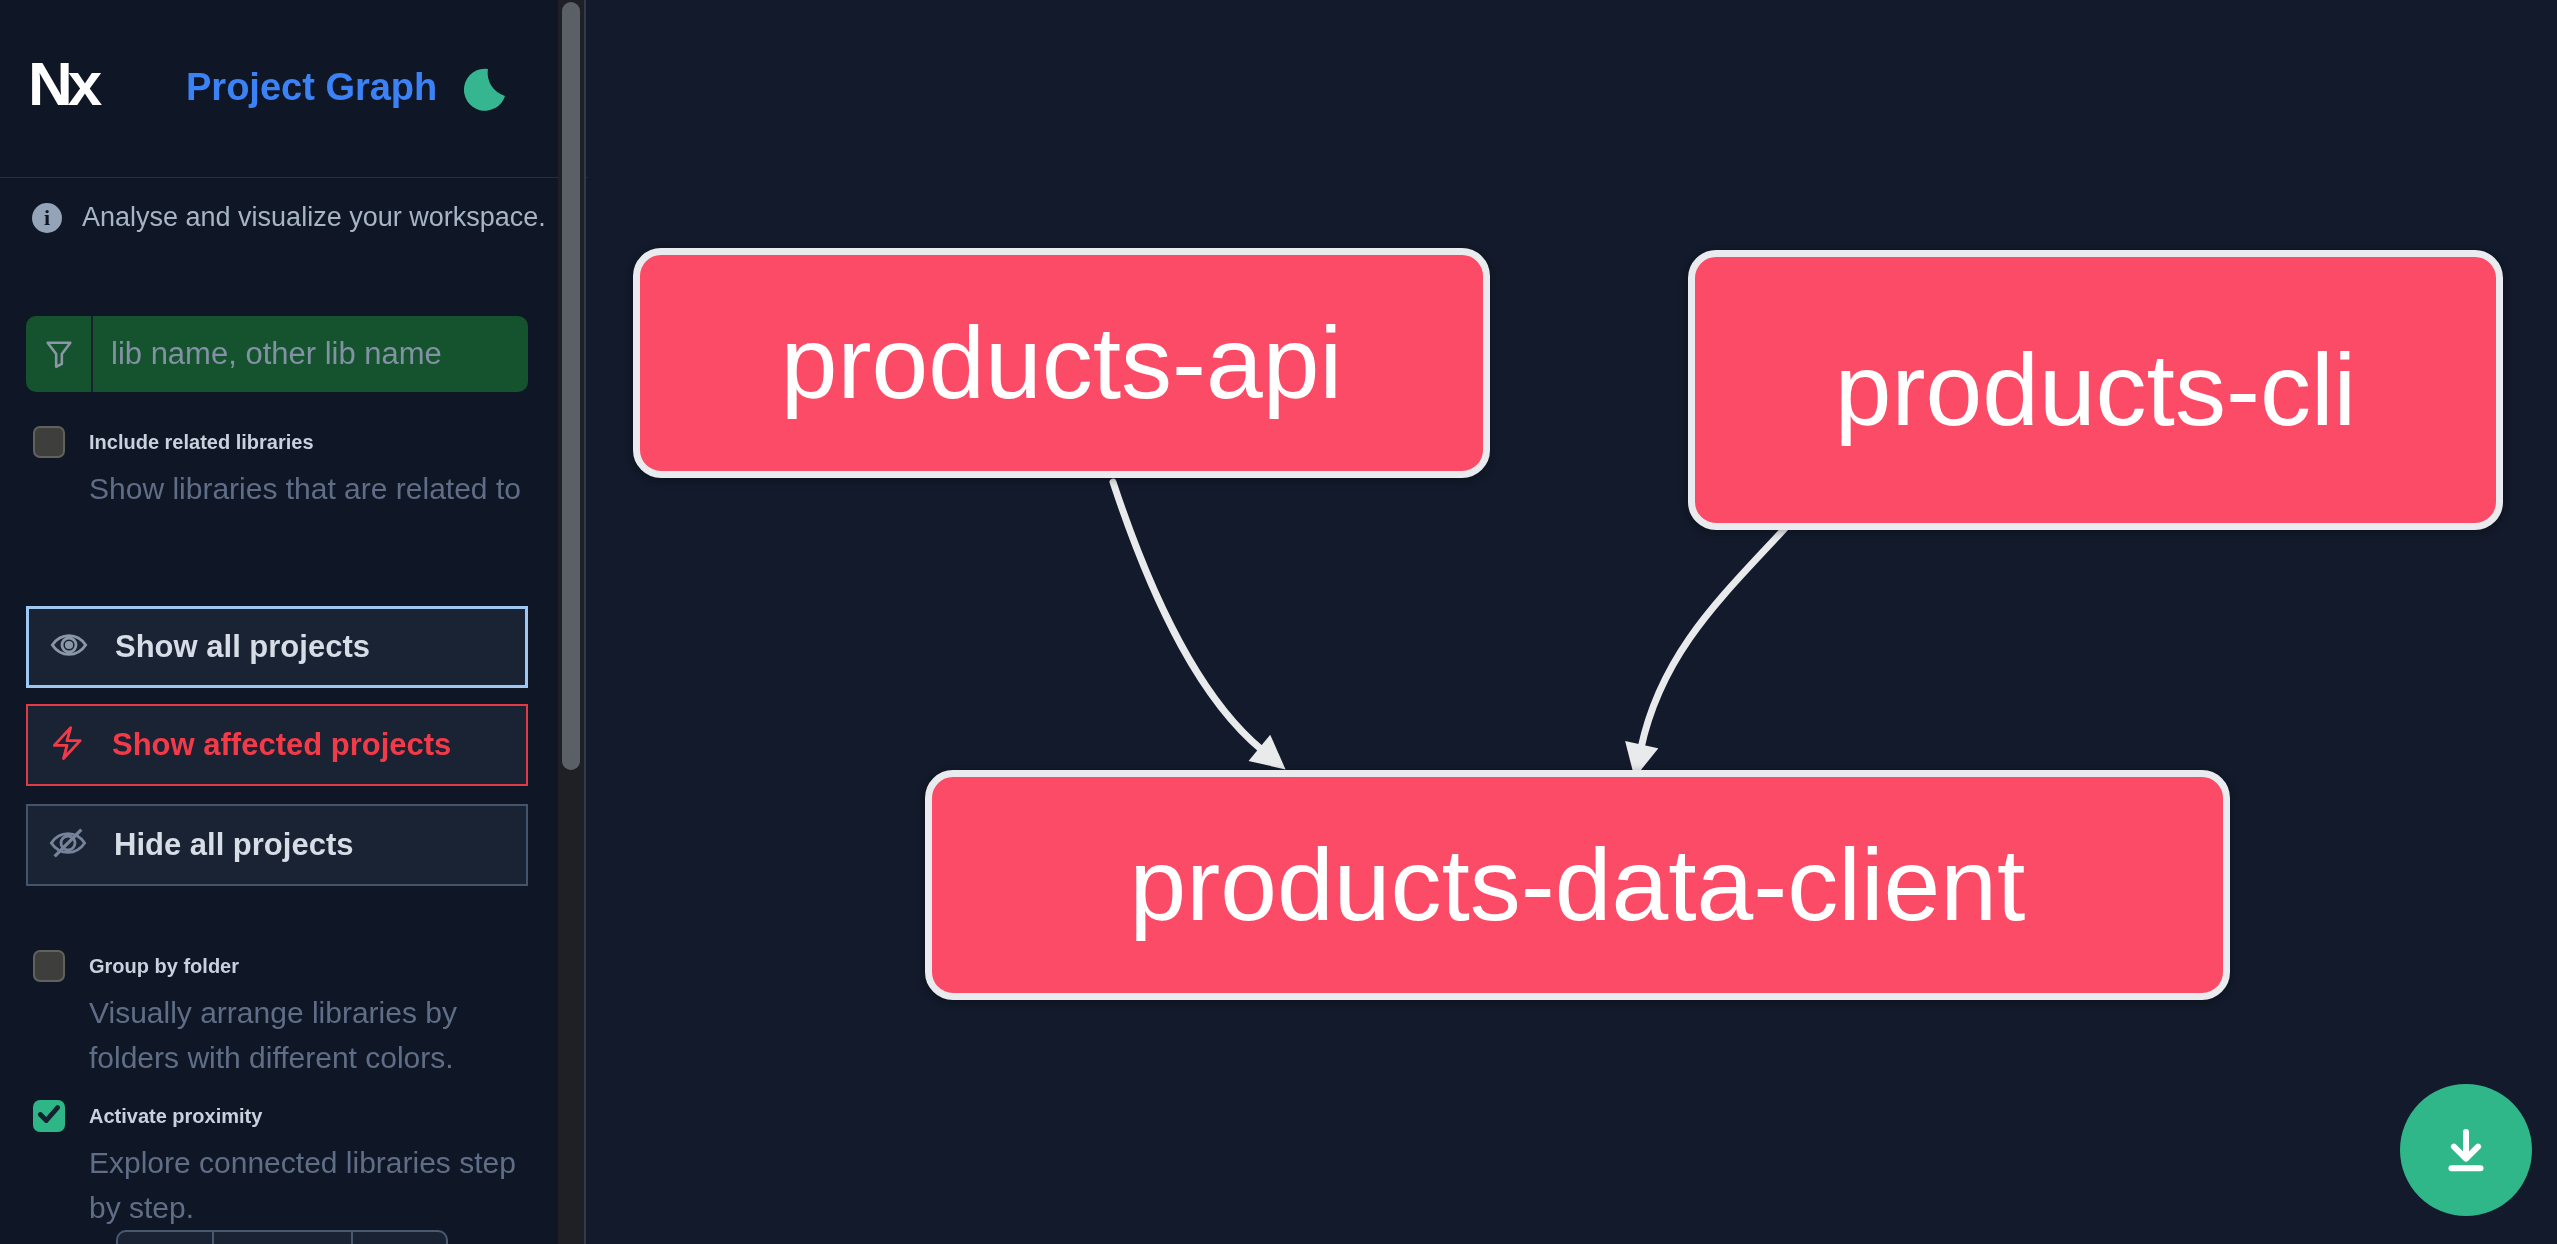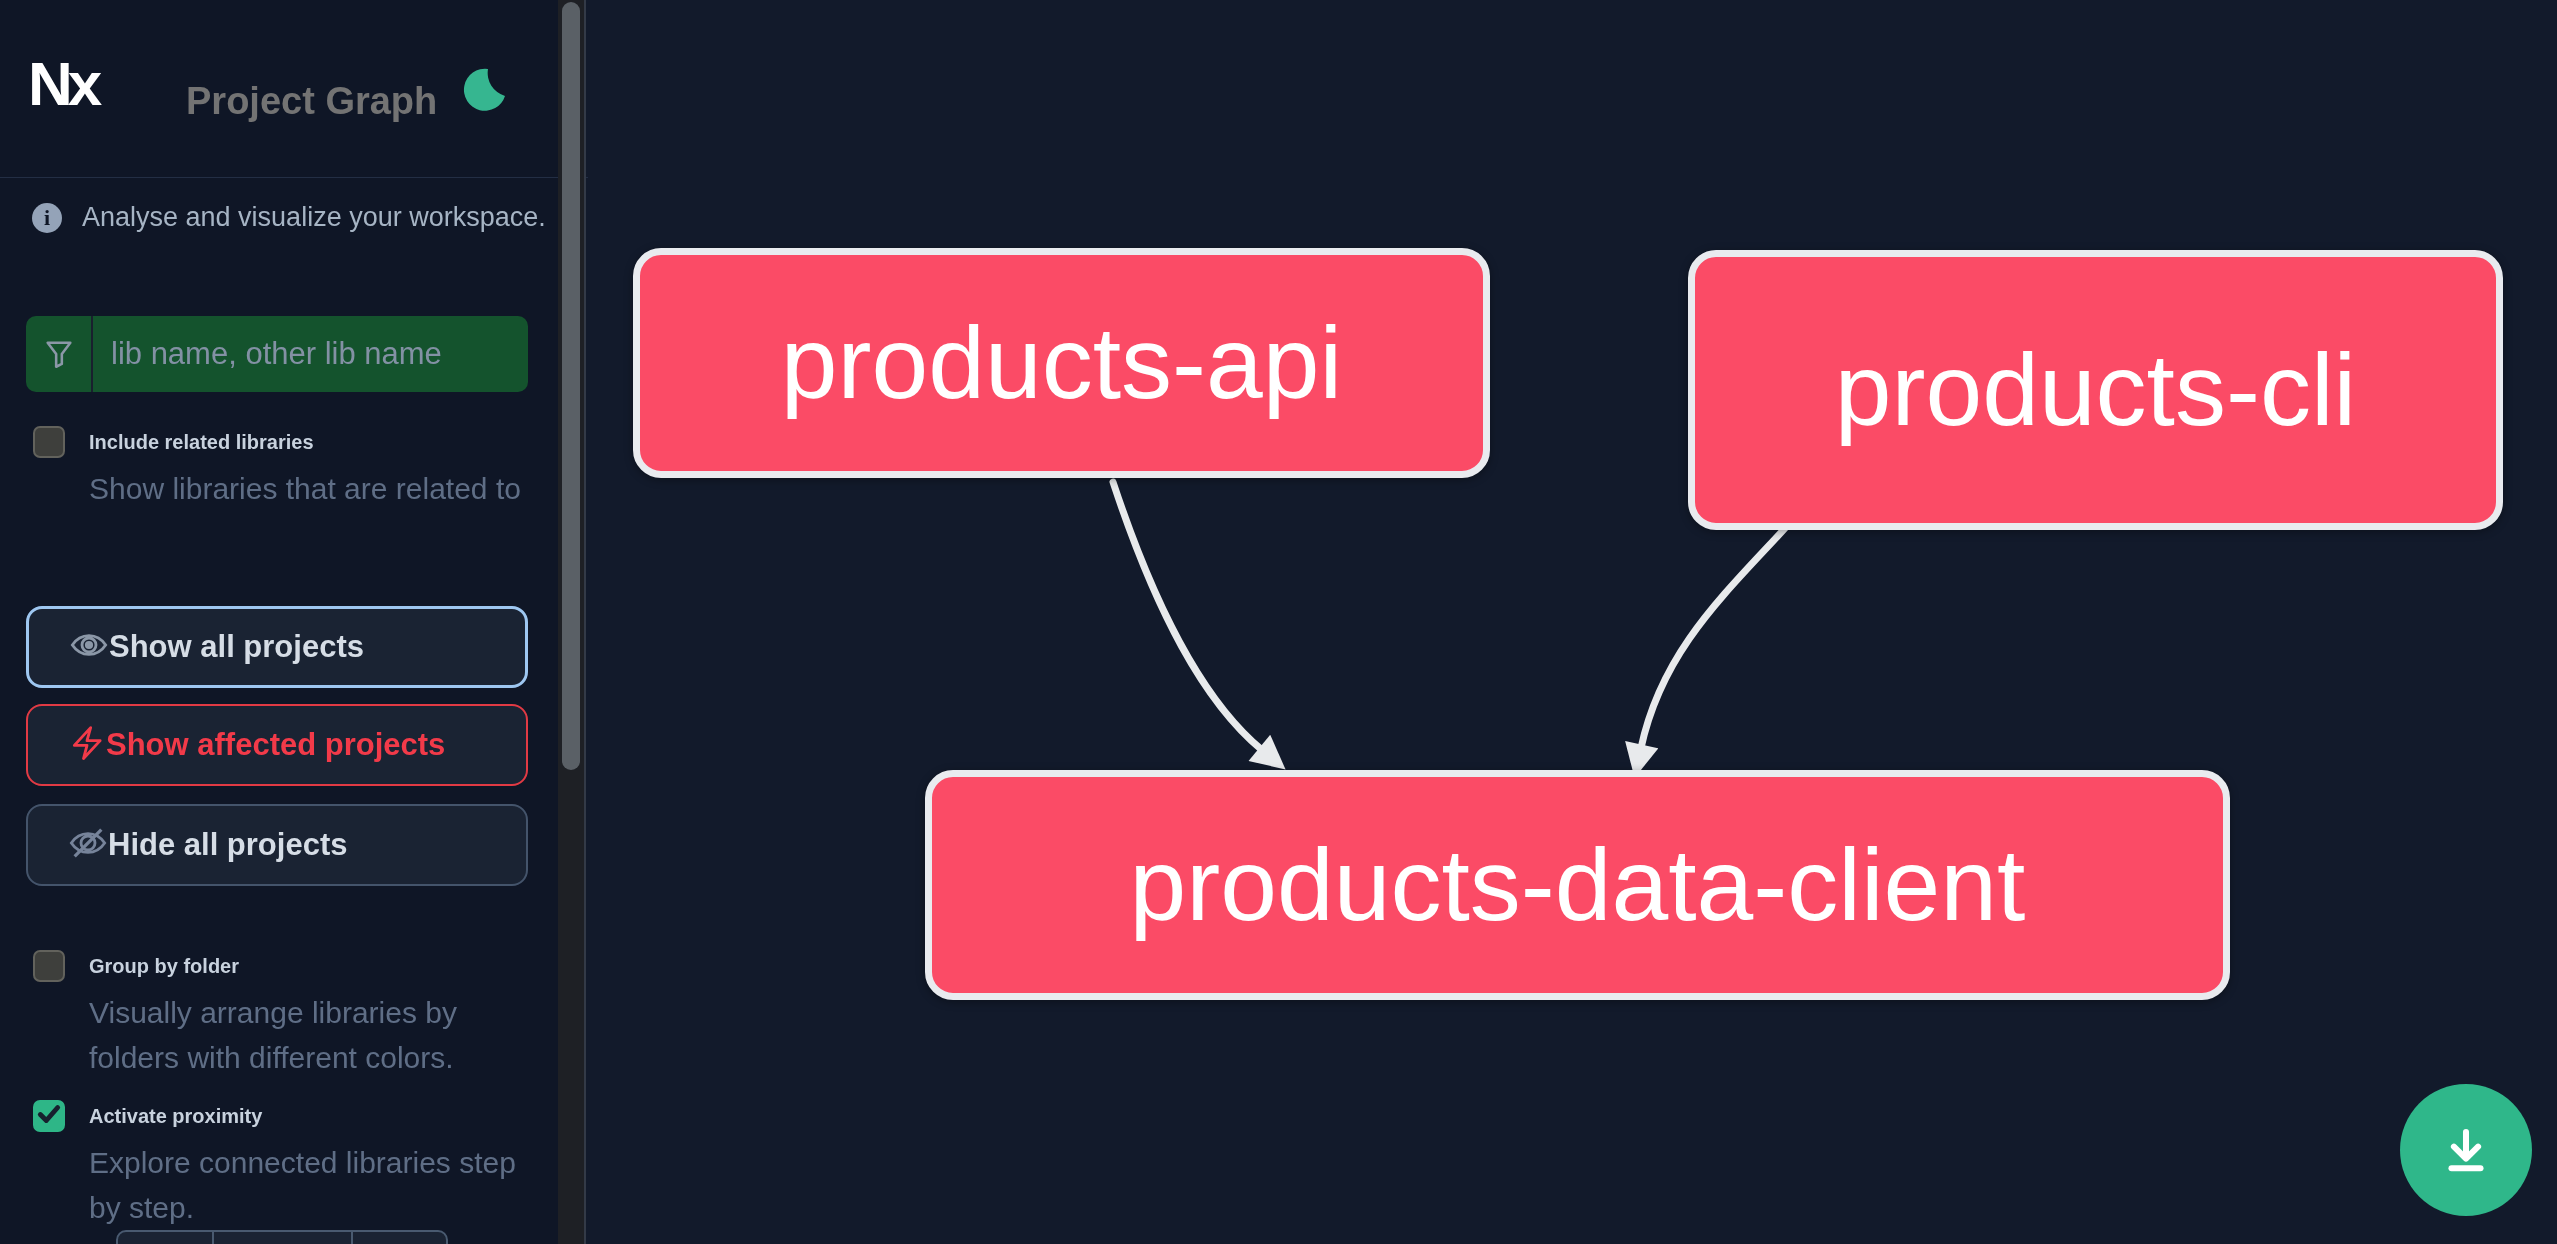--- a/index.html
+++ b/index.html
@@ -6,21 +6,21 @@
   html,body { width:2557px; height:1244px; overflow:hidden; background:#121a2b;
               font-family:"Liberation Sans", sans-serif; }
 
   
   .sidebar { position:absolute; left:0; top:0; width:558px; height:1244px;
              background:#0f1626; }
   .sb-header { position:absolute; left:0; top:0; width:650px; height:178px;
                border-bottom:1px solid #232e44; }
   .logo { position:absolute; left:28px; top:48px; color:#ffffff; font-weight:800;
           font-size:62px; letter-spacing:-5px; }
-  .app-title { position:absolute; left:186px; top:80px; color:#737373;
+  .app-title { position:absolute; left:186px; top:66px; color:#3b82f6;
                font-size:38px; font-weight:700; }
   .theme-btn { position:absolute; left:458px; top:62px; width:52px; height:52px;
                background:none; border:none; cursor:pointer; }
 
   .info-row { position:absolute; left:32px; top:202px; display:flex; align-items:center; gap:20px; }
   .info-badge { width:30px; height:30px; border-radius:50%; background:#94a3b8;
                 color:#0f1626; font-weight:800; font-size:22px; display:flex;
                 align-items:center; justify-content:center; font-family:"Liberation Serif",serif; }
   .info-text { color:#a6b4c4; font-size:27px; }
 
@@ -35,22 +35,22 @@
 
   .toggle-row { position:absolute; left:33px; display:flex; gap:24px; width:495px; }
   .checkbox { width:32px; height:32px; border-radius:7px; background:#3e3f3c;
               border:2px solid #62625c; flex:none; margin-top:2px; cursor:pointer;
               display:flex; align-items:center; justify-content:center; }
   .checkbox.checked { background:#2eb687; border-color:#2eb687; }
   .toggle-label { color:#c8d2de; font-size:20px; font-weight:700; line-height:36px; }
   .toggle-desc { color:#5f6e86; font-size:30px; line-height:45px; margin-top:6px; }
 
   .action-btn { position:absolute; left:26px; width:502px; height:82px;
-                border-radius:16px; background:#1a2333; display:flex; align-items:center;
-                padding-left:40px; cursor:pointer; }
+                border-radius:0; background:#1a2333; display:flex; align-items:center;
+                gap:26px; padding-left:20px; cursor:pointer; }
   .btn-focused  { border:3px solid #9ec7f1; }
   .btn-affected { border:2px solid #e23a44; }
   .btn-default  { border:2px solid #44546b; }
   .action-label { font-size:31px; font-weight:700; color:#d6dde6; }
   .btn-affected .action-label { color:#f23a49; }
 
   .depth-control { position:absolute; left:116px; top:1230px; width:332px; height:30px;
                    background:#1a2333; border:2px solid #495a70; border-radius:10px 10px 0 0;
                    display:flex; }
   .depth-seg { flex:none; }

